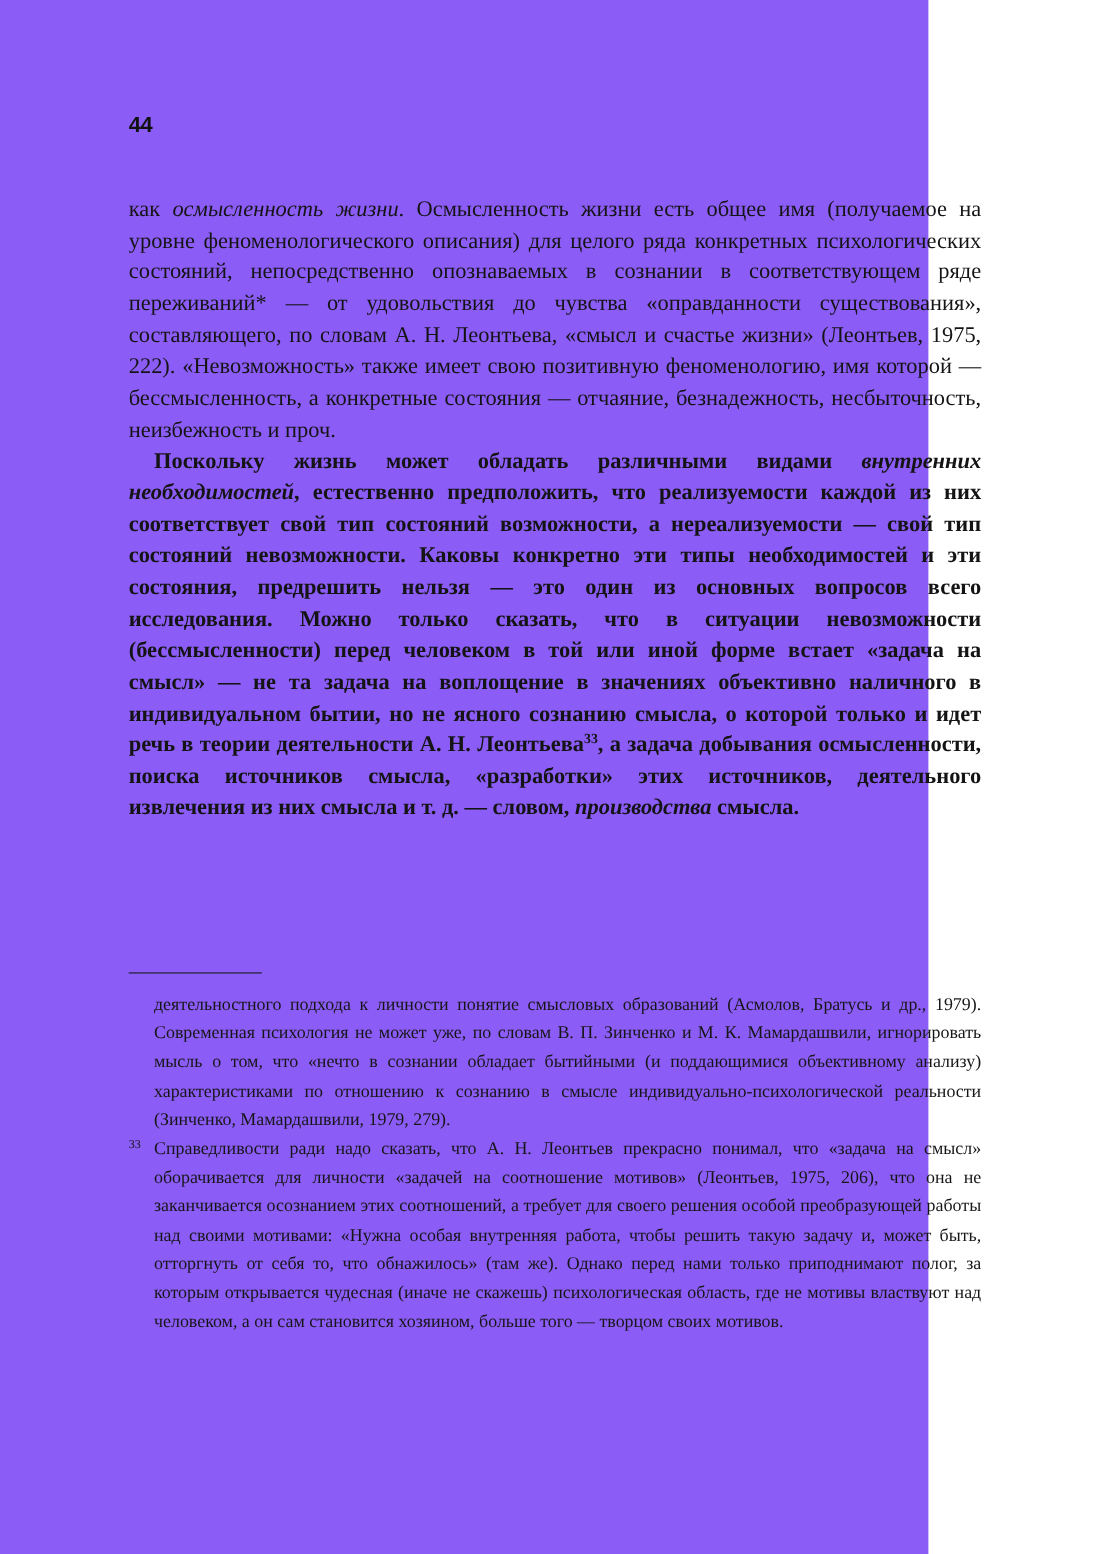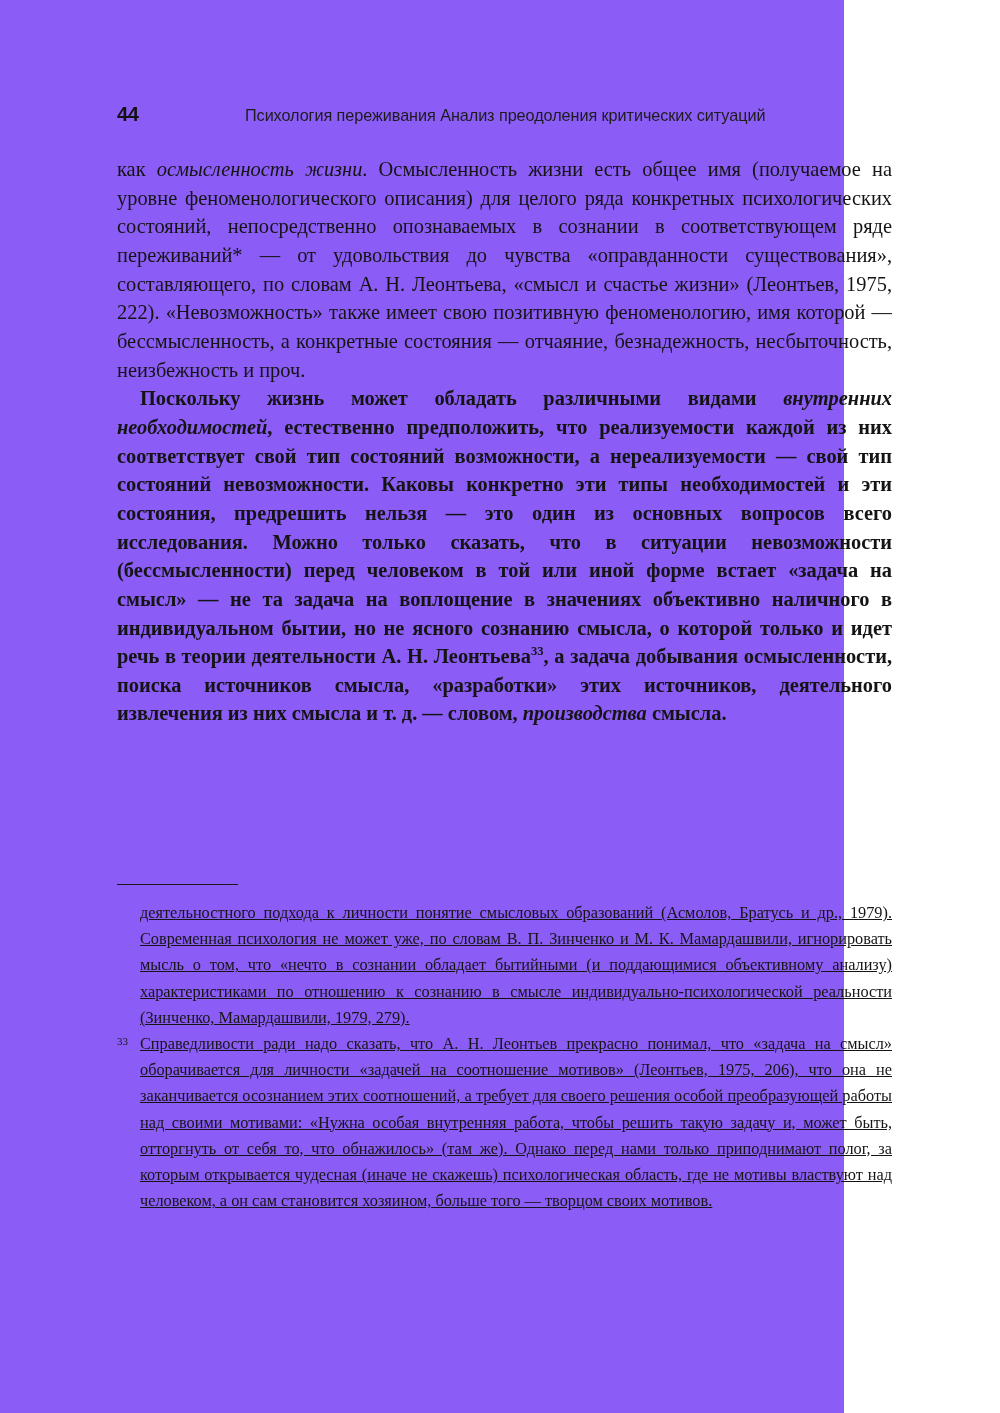--- a/index.html
+++ b/index.html
@@ -49,21 +49,21 @@
     font-size: 16.2px;
     color: #1c1c1c;
     white-space: nowrap;
     letter-spacing: -0.05px;
   }
 
   
   .body-block {
     position: absolute;
     left: 117px;
-    top: 155px;
+    top: 176px;
     width: 775px;
   }
   .body-block p {
     margin: 0;
     font-size: 20.4px;
     line-height: 28.65px;
     text-align: justify;
     text-justify: inter-word;
     hyphens: manual;
     color: #141414;
@@ -91,21 +91,20 @@
     top: 884px;
     width: 121px;
     height: 0;
     border-top: 1.6px solid #1a1a1a;
   }
   .footnotes {
     position: absolute;
     left: 117px;
     top: 900px;
     width: 775px;
-    text-decoration: underline;
   }
   .fn {
     position: relative;
     font-size: 16.3px;
     line-height: 26.2px;
     text-align: justify;
     color: #161616;
   }
   .fn-cont {
     padding-left: 23px;
@@ -126,21 +125,20 @@
     margin: 0;
   }
 </style>
 </head>
 <body>
 
 <div class="page">
 
   <div class="running-head">
     <div class="folio">44</div>
-    <div class="head-title">Психология переживания Анализ преодоления критических ситуаций</div>
   </div>
 
   <div class="body-block">
     <p>как <i>осмысленность жизни</i>. Осмысленность жизни есть общее имя (получаемое на уровне феноменологического описания) для целого ряда конкретных психологических состояний, непосредственно опознаваемых в сознании в соответствующем ряде переживаний* — от удовольствия до чувства «оправданности существования», составляющего, по словам А. Н. Леонтьева, «смысл и счастье жизни» (Леонтьев, 1975, 222). «Невозможность» также имеет свою позитивную феноменологию, имя которой — бессмысленность, а конкретные состояния — отчаяние, безнадежность, несбыточность, неизбежность и проч.</p>
     <p class="indent">Поскольку жизнь может обладать различными видами <i>внутренних необходимостей</i>, естественно предположить, что реализуемости каждой из них соответствует свой тип состояний возможности, а нереализуемости — свой тип состояний невозможности. Каковы конкретно эти типы необходимостей и эти состояния, предрешить нельзя — это один из основных вопросов всего исследования. Можно только сказать, что в ситуации невозможности (бессмысленности) перед человеком в той или иной форме встает «задача на смысл» — не та задача на воплощение в значениях объективно наличного в индивидуальном бытии, но не ясного сознанию смысла, о которой только и идет речь в теории деятельности А. Н. Леонтьева<sup>33</sup>, а задача добывания осмысленности, поиска источников смысла, «разработки» этих источников, деятельного извлечения из них смысла и т. д. — словом, <i>производства</i> смысла.</p>
   </div>
 
   <div class="fn-rule"></div>
 
   <div class="footnotes">

